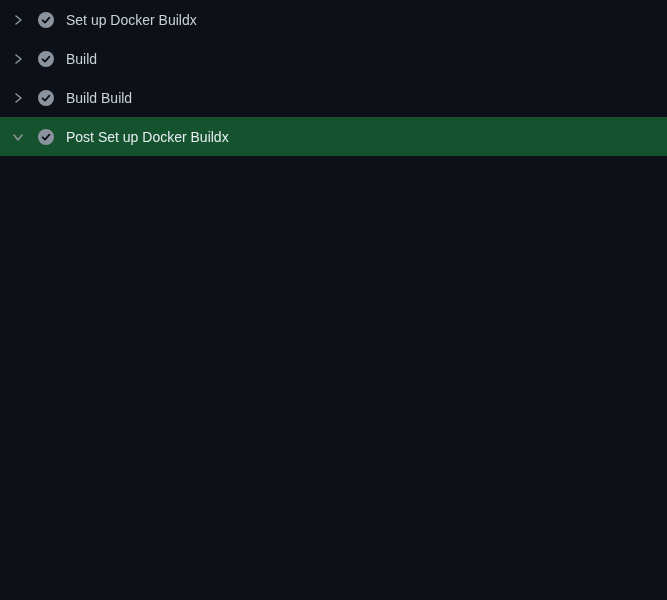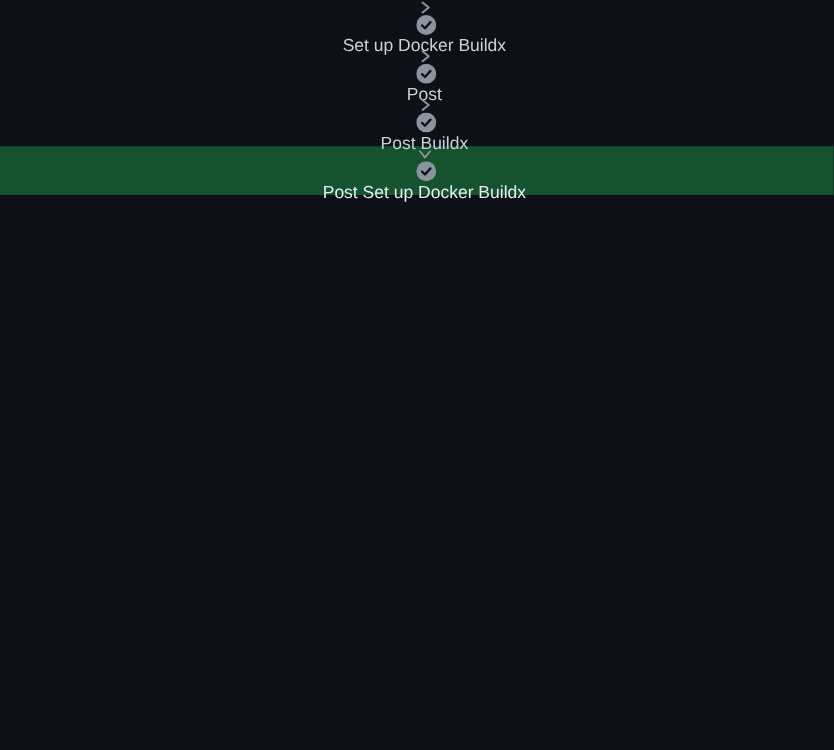--- a/index.html
+++ b/index.html
@@ -2,21 +2,21 @@
 <html><head>
 <meta charset="utf-8">
 <style>
   * { margin:0; padding:0; box-sizing:border-box; }
   html,body { width:667px; height:600px; background:#0d1117; overflow:hidden; }
   .app { width:667px; height:600px; overflow:hidden; position:relative;
          font-family:"Liberation Sans", sans-serif; }
 
   
   .steps { width:100%; }
-  .step { display:flex; align-items:center; height:39px; cursor:pointer;flex-direction:column; }
+  .step { display:flex; align-items:center; height:39px; cursor:pointer; }
   .step.expanded { background:#14532d; }
   .chev { margin-left:12px; width:12px; height:12px; display:flex; align-items:center; justify-content:center; flex:none; }
   .chev svg { display:block; }
   .step.expanded .chev svg { transform:rotate(90deg); }
   .check { margin-left:14px; width:16px; height:16px; flex:none; }
   .check svg { display:block; }
   .step-label { margin-left:12px; color:#c9d1d9; font-size:14px; }
   .step.expanded .step-label { color:#e6edf3; }
 
   
@@ -50,35 +50,35 @@
       <svg width="12" height="12" viewBox="0 0 12 12">
         <polyline points="4,2 9,6 4,10" fill="none" stroke="#8b949e" stroke-width="1.6" stroke-linecap="round" stroke-linejoin="round"></polyline>
       </svg>
     </span>
     <span class="check">
       <svg width="16" height="16" viewBox="0 0 16 16">
         <circle cx="8" cy="8" r="8" fill="#8b949e"></circle>
         <path d="M4.6 8.3 L7 10.6 L11.4 5.7" fill="none" stroke="#0d1117" stroke-width="1.8" stroke-linecap="round" stroke-linejoin="round"></path>
       </svg>
     </span>
-    <span class="step-label">Post</span>
+    <span class="step-label">Build</span>
   </div>
       <div class="step">
     <span class="chev">
       <svg width="12" height="12" viewBox="0 0 12 12">
         <polyline points="4,2 9,6 4,10" fill="none" stroke="#8b949e" stroke-width="1.6" stroke-linecap="round" stroke-linejoin="round"></polyline>
       </svg>
     </span>
     <span class="check">
       <svg width="16" height="16" viewBox="0 0 16 16">
         <circle cx="8" cy="8" r="8" fill="#8b949e"></circle>
         <path d="M4.6 8.3 L7 10.6 L11.4 5.7" fill="none" stroke="#0d1117" stroke-width="1.8" stroke-linecap="round" stroke-linejoin="round"></path>
       </svg>
     </span>
-    <span class="step-label">Post Buildx</span>
+    <span class="step-label">Build Build</span>
   </div>
       <div class="step expanded">
     <span class="chev">
       <svg width="12" height="12" viewBox="0 0 12 12">
         <polyline points="4,2 9,6 4,10" fill="none" stroke="#8b949e" stroke-width="1.6" stroke-linecap="round" stroke-linejoin="round"></polyline>
       </svg>
     </span>
     <span class="check">
       <svg width="16" height="16" viewBox="0 0 16 16">
         <circle cx="8" cy="8" r="8" fill="#8b949e"></circle>

